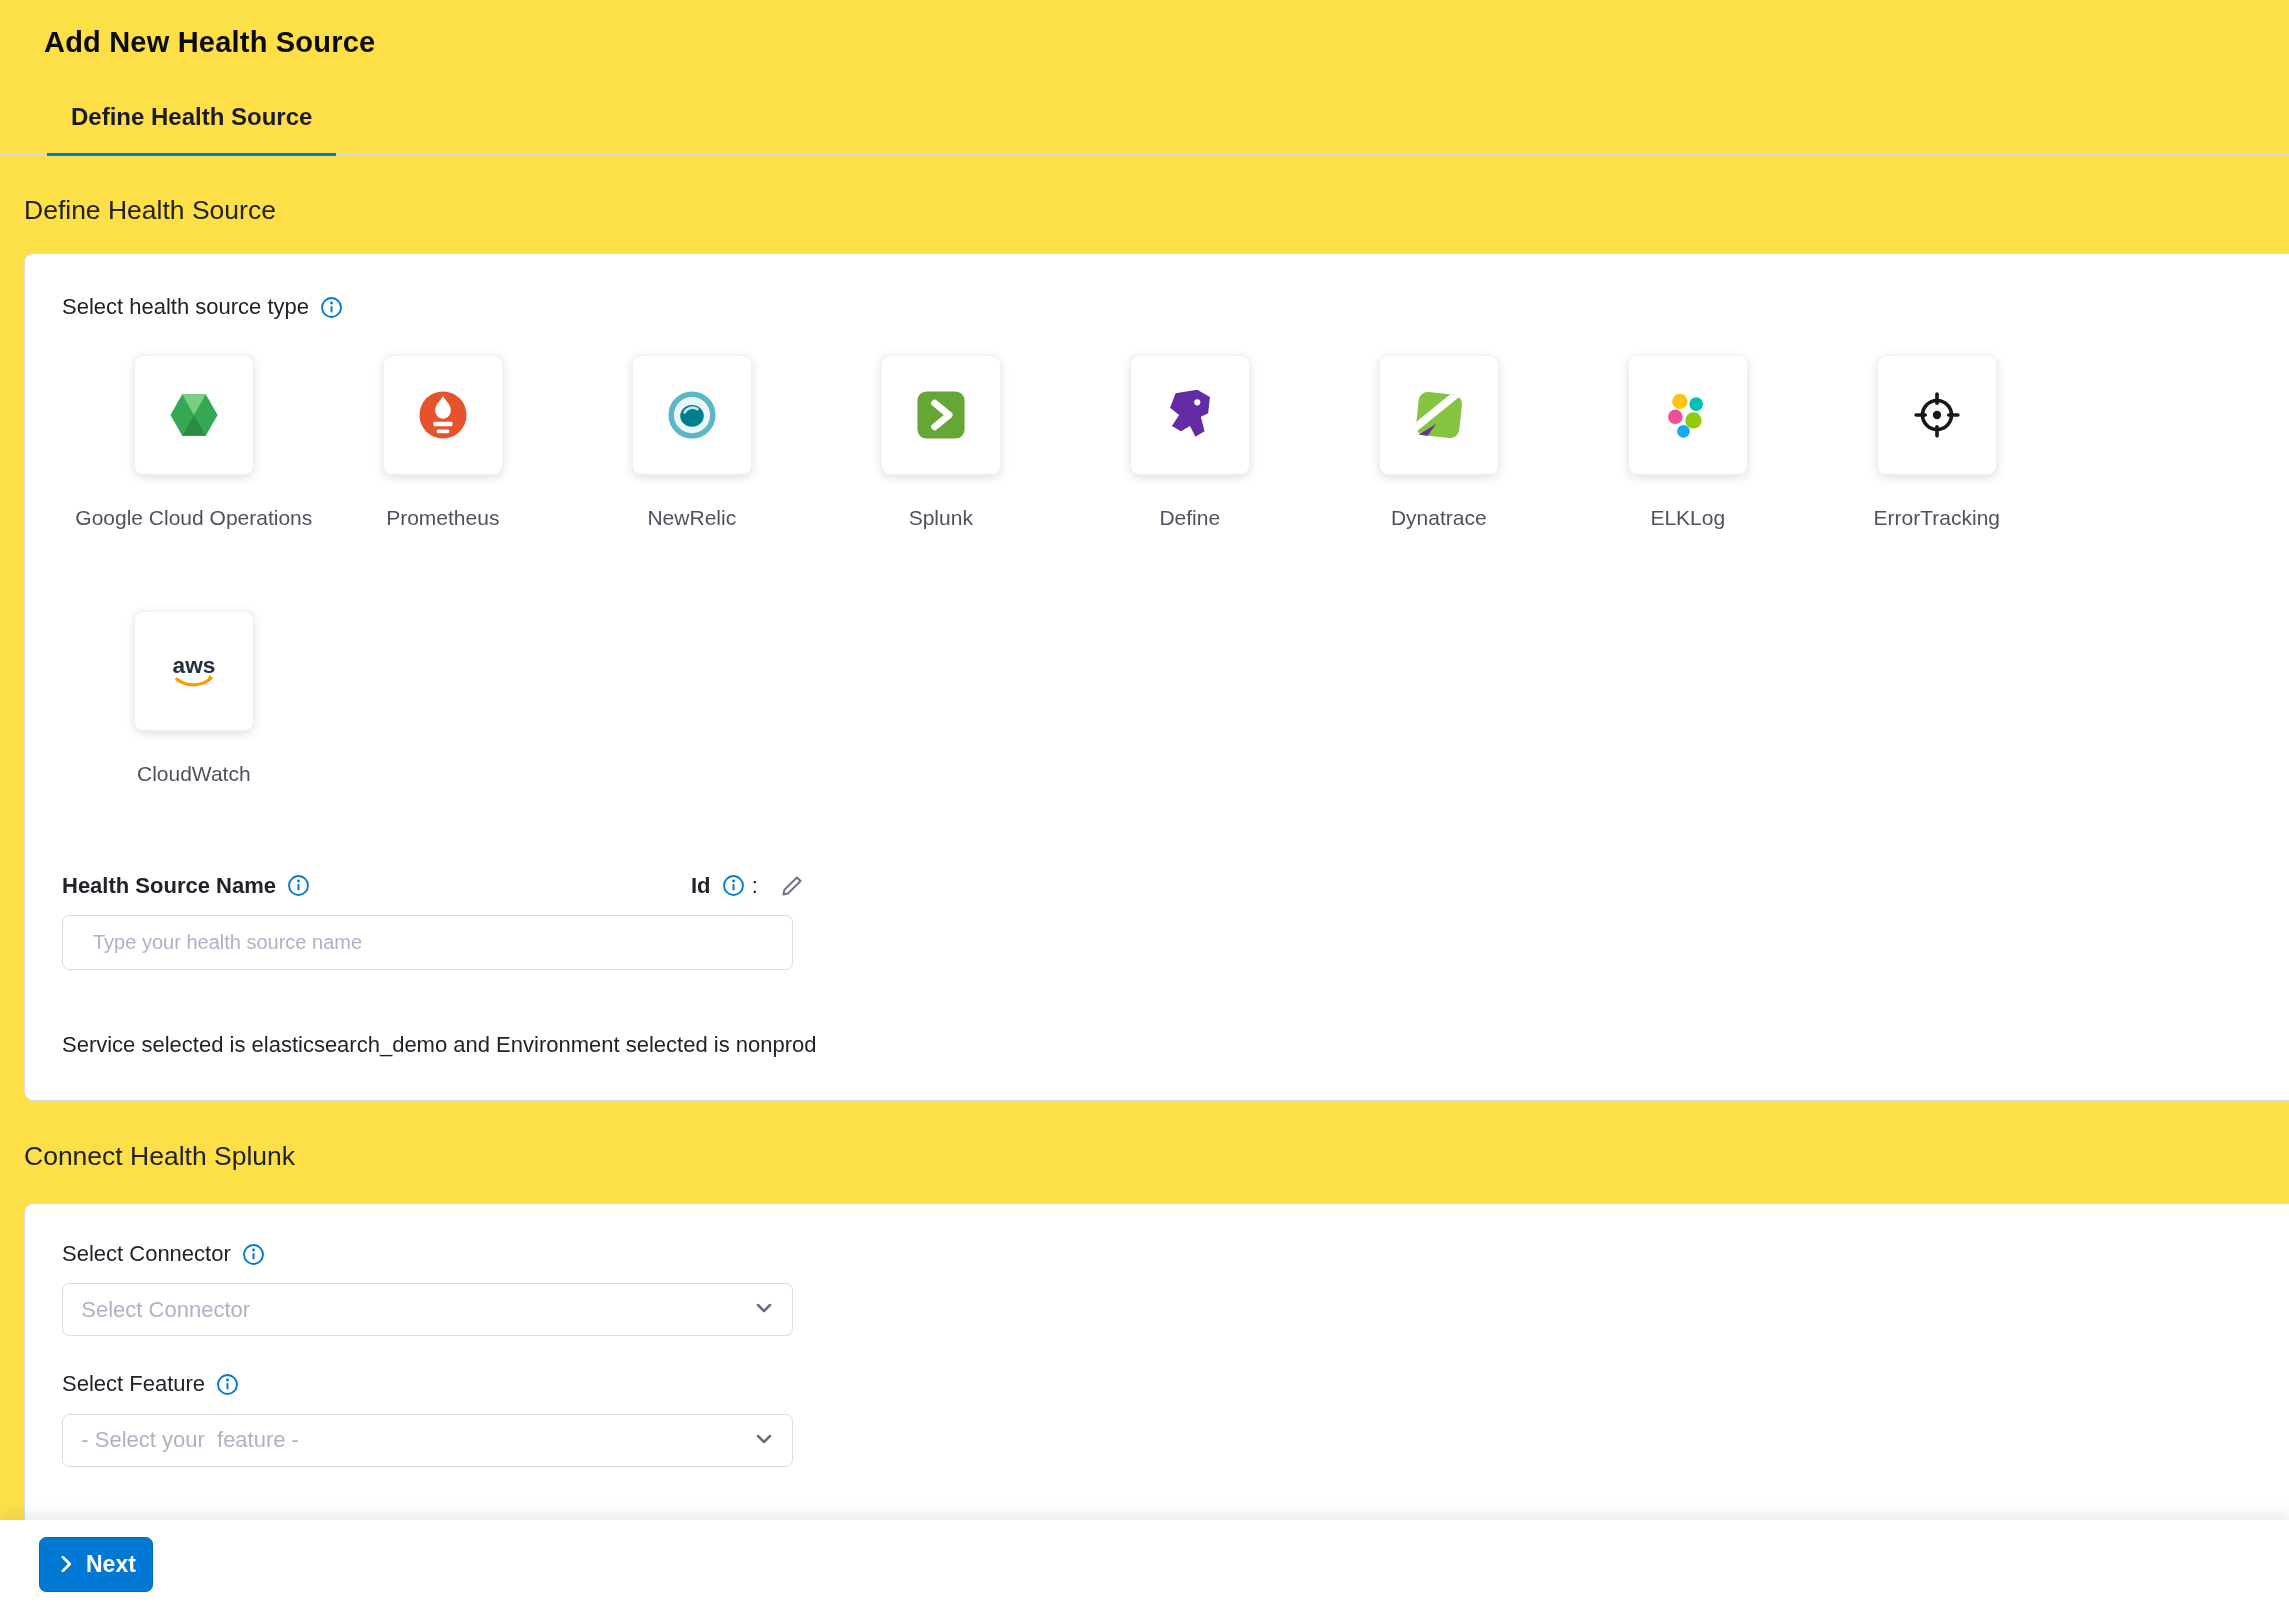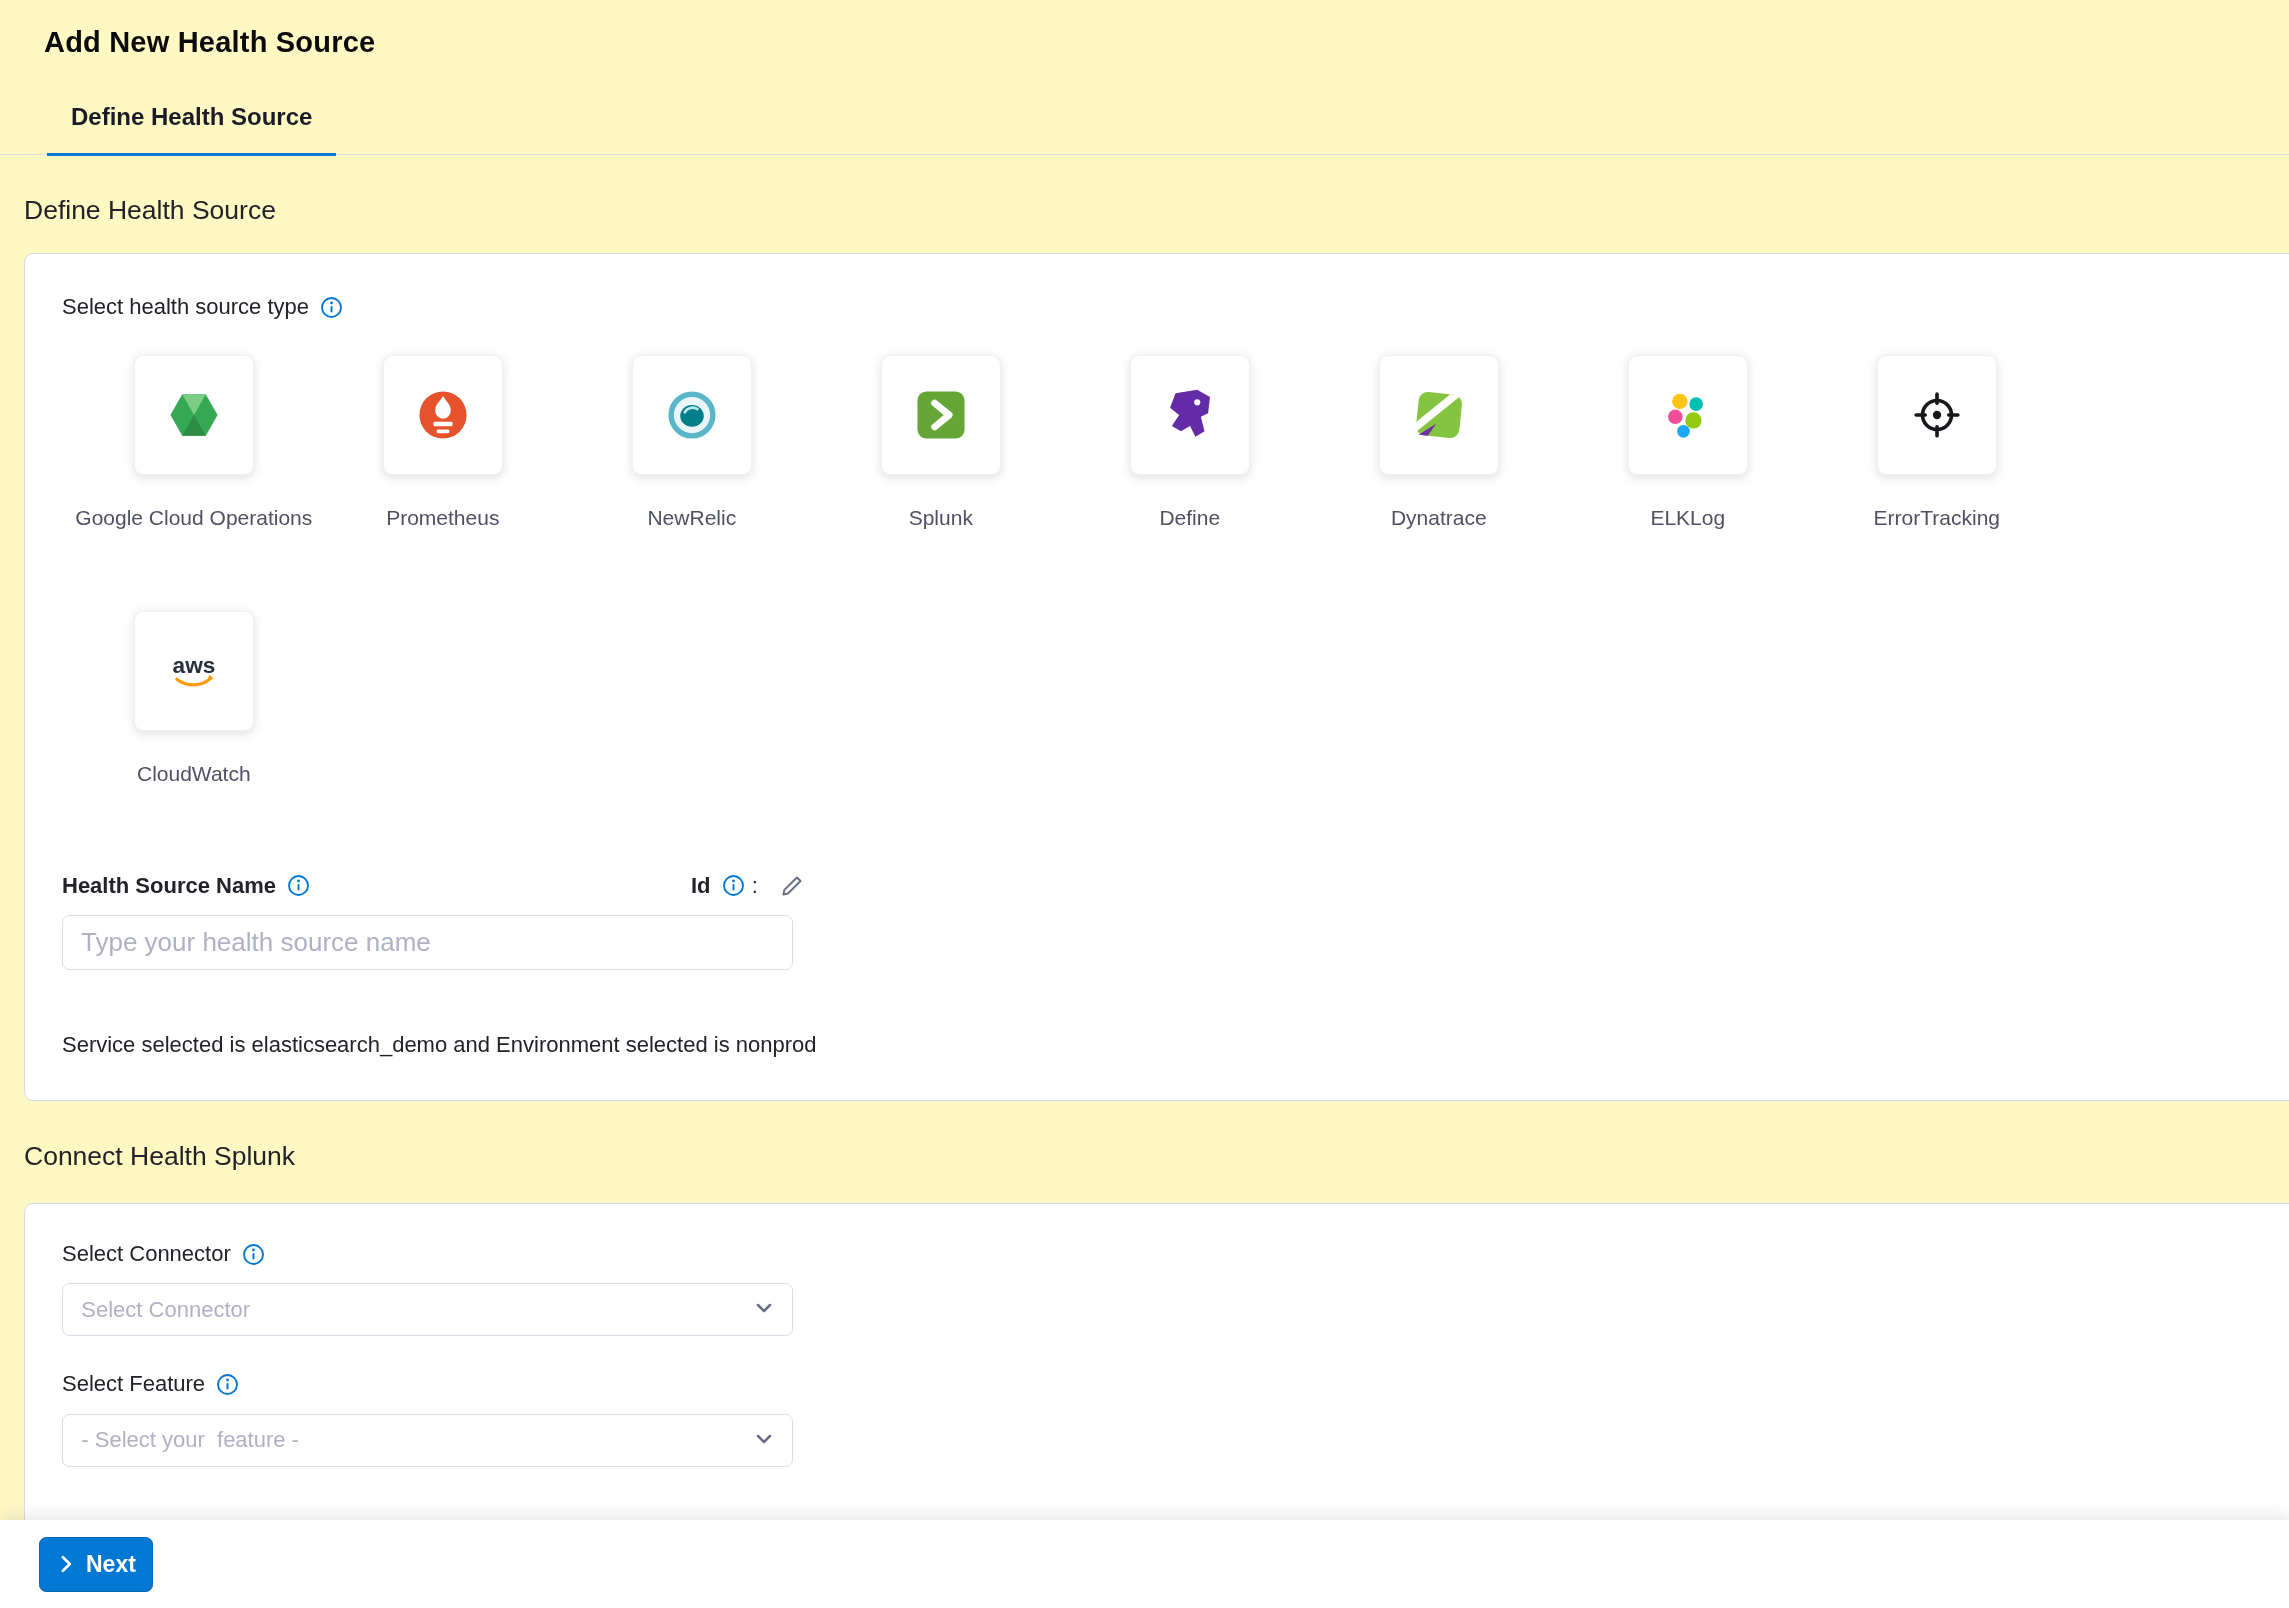--- a/index.html
+++ b/index.html
@@ -1,18 +1,18 @@
 <!DOCTYPE html>
 <html style="font-size:14.6px"><head>
 <meta charset="utf-8">
 <style>
   * { box-sizing: border-box; }
   html,body { margin:0; padding:0; }
   body { background:#fff; font-family:"Liberation Sans", sans-serif; color:#22222a; }
-  .page { position:relative; width:2290px; height:1608px; background:#fef9c3; overflow:hidden; }
+  .page { position:relative; width:2290px; height:1608px; background:#fde047; overflow:hidden; }
 
   
   .header { padding:25.6px 0 20px 44px; }
   .title { font-size:29px; font-weight:700; color:#0b0b0d; letter-spacing:0.2px; }
 
   
   .tabs { display:flex; align-items:flex-end; padding:24px 0 0 47px; border-bottom:0.9px solid #d9dae5; }
   .tab { font-size:24px; padding:0 24px 22px 24px; cursor:pointer; }
   .tab.active { color:#1c1c28; font-weight:700; border-bottom:3.7px solid #0278d5; margin-bottom:-1.8px; }
   .tab.inactive { color:#6b6d85; font-weight:500; margin-left:22px; }
@@ -36,21 +36,21 @@
 
   
   .hsn-row { display:flex; align-items:center; margin-top:5.5px; font-size:22px; }
   .hsn-left { display:flex; align-items:center; width:629px; }
   .bold-label { font-weight:700; color:#22222a; }
   .id-group { display:flex; align-items:center; }
   .id-colon { margin-left:7.3px; }
   .pencil { margin-left:22px; display:inline-flex; cursor:pointer; }
 
   .text-input { margin-top:16.4px; display:block; width:731px; height:55px; border:0.9px solid #d9dae5; border-radius:7.3px;
-                padding:0 18px; font-size:26px; color:#22222a; font-family:inherit; outline:none; }
+                padding:0 30px; font-size:20px; color:#22222a; font-family:inherit; outline:none; }
   .text-input::placeholder { color:#b0b1c3; }
 
   .service-text { margin-top:62px; font-size:22px; color:#22222a; }
 
   
   .select { margin-top:16.4px; width:731px; height:53px; border:0.9px solid #d9dae5; border-radius:7.3px; background:#fff;
             display:flex; align-items:center; justify-content:space-between; padding:0 16.4px 0 18.3px; cursor:pointer; }
   .select .ph { font-size:22px; color:#b0b1c3; white-space:pre; }
   .feature-block { margin-top:35px; }
 

